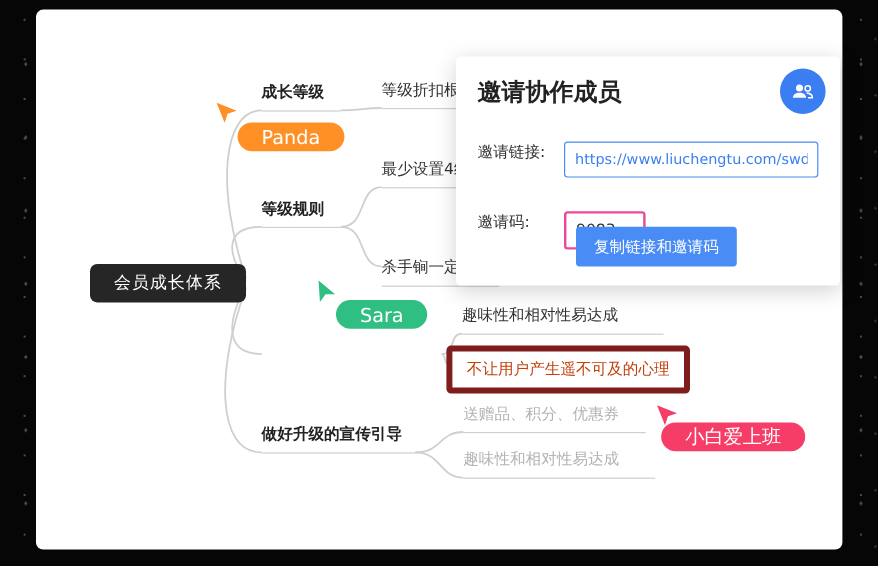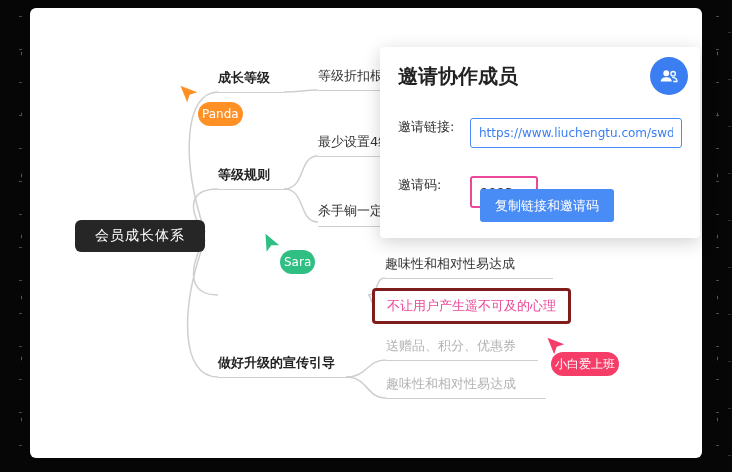--- a/index.html
+++ b/index.html
@@ -30,43 +30,43 @@
   .branch{
     font-weight:bold;color:#222;line-height:16px;
     padding-bottom:6px;border-bottom:1.5px solid #cfcfcf;
   }
   .leaf{
     line-height:16px;padding-bottom:6px;border-bottom:1.5px solid #cfcfcf;
   }
   .leaf.gray{color:#b3b3b3;}
   .boxed{
     position:absolute;left:342px;top:280px;
-    border:3px solid #7f1d1d;border-radius:4px;
-    padding:6px 12px;font-size:13px;color:#ec4899;white-space:nowrap;
+    border:5px solid #7f1d1d;border-radius:4px;
+    padding:6px 12px;font-size:13px;color:#c2410c;white-space:nowrap;
     background:#fff;
   }
 
   
   .b1{left:188px;top:62px;width:66px;}
   .c1a{left:288px;top:60px;width:100px;}
   .b2{left:188px;top:159px;width:66px;}
   .c2a{left:288px;top:126px;width:104px;}
-  .c2b{left:288px;top:196px;width:98px;font-family:Liberation Mono, monospace;}
+  .c2b{left:288px;top:208px;width:98px;}
   .b3{left:188px;top:265px;width:150px;}
   .c3a{left:355px;top:248px;width:168px;}
   .b4{left:188px;top:347px;width:128px;}
   .c4a{left:356px;top:330px;width:152px;}
   .c4b{left:356px;top:368px;width:160px;}
 
   
   .cursor{position:absolute;width:20px;height:20px;}
   .badge{
     position:absolute;height:24px;border-radius:13px;color:#fff;
-    font-size:12px;display:flex;align-items:center;justify-content:center;
-    padding:0 4px;white-space:nowrap;
+    font-size:16px;display:flex;align-items:center;justify-content:center;
+    padding:0 20px;white-space:nowrap;
   }
   .badge-panda{left:168px;top:94px;background:#ff9026;}
   .badge-sara{left:250px;top:242px;background:#2fbf83;}
   .badge-xiaobai{left:521px;top:344px;background:#f53d68;}
   .cursor-panda{left:148px;top:76px;}
   .cursor-sara{left:230px;top:226px;transform:rotate(18deg);}
   .cursor-xiaobai{left:515px;top:328px;}
 
   
   .dialog{

